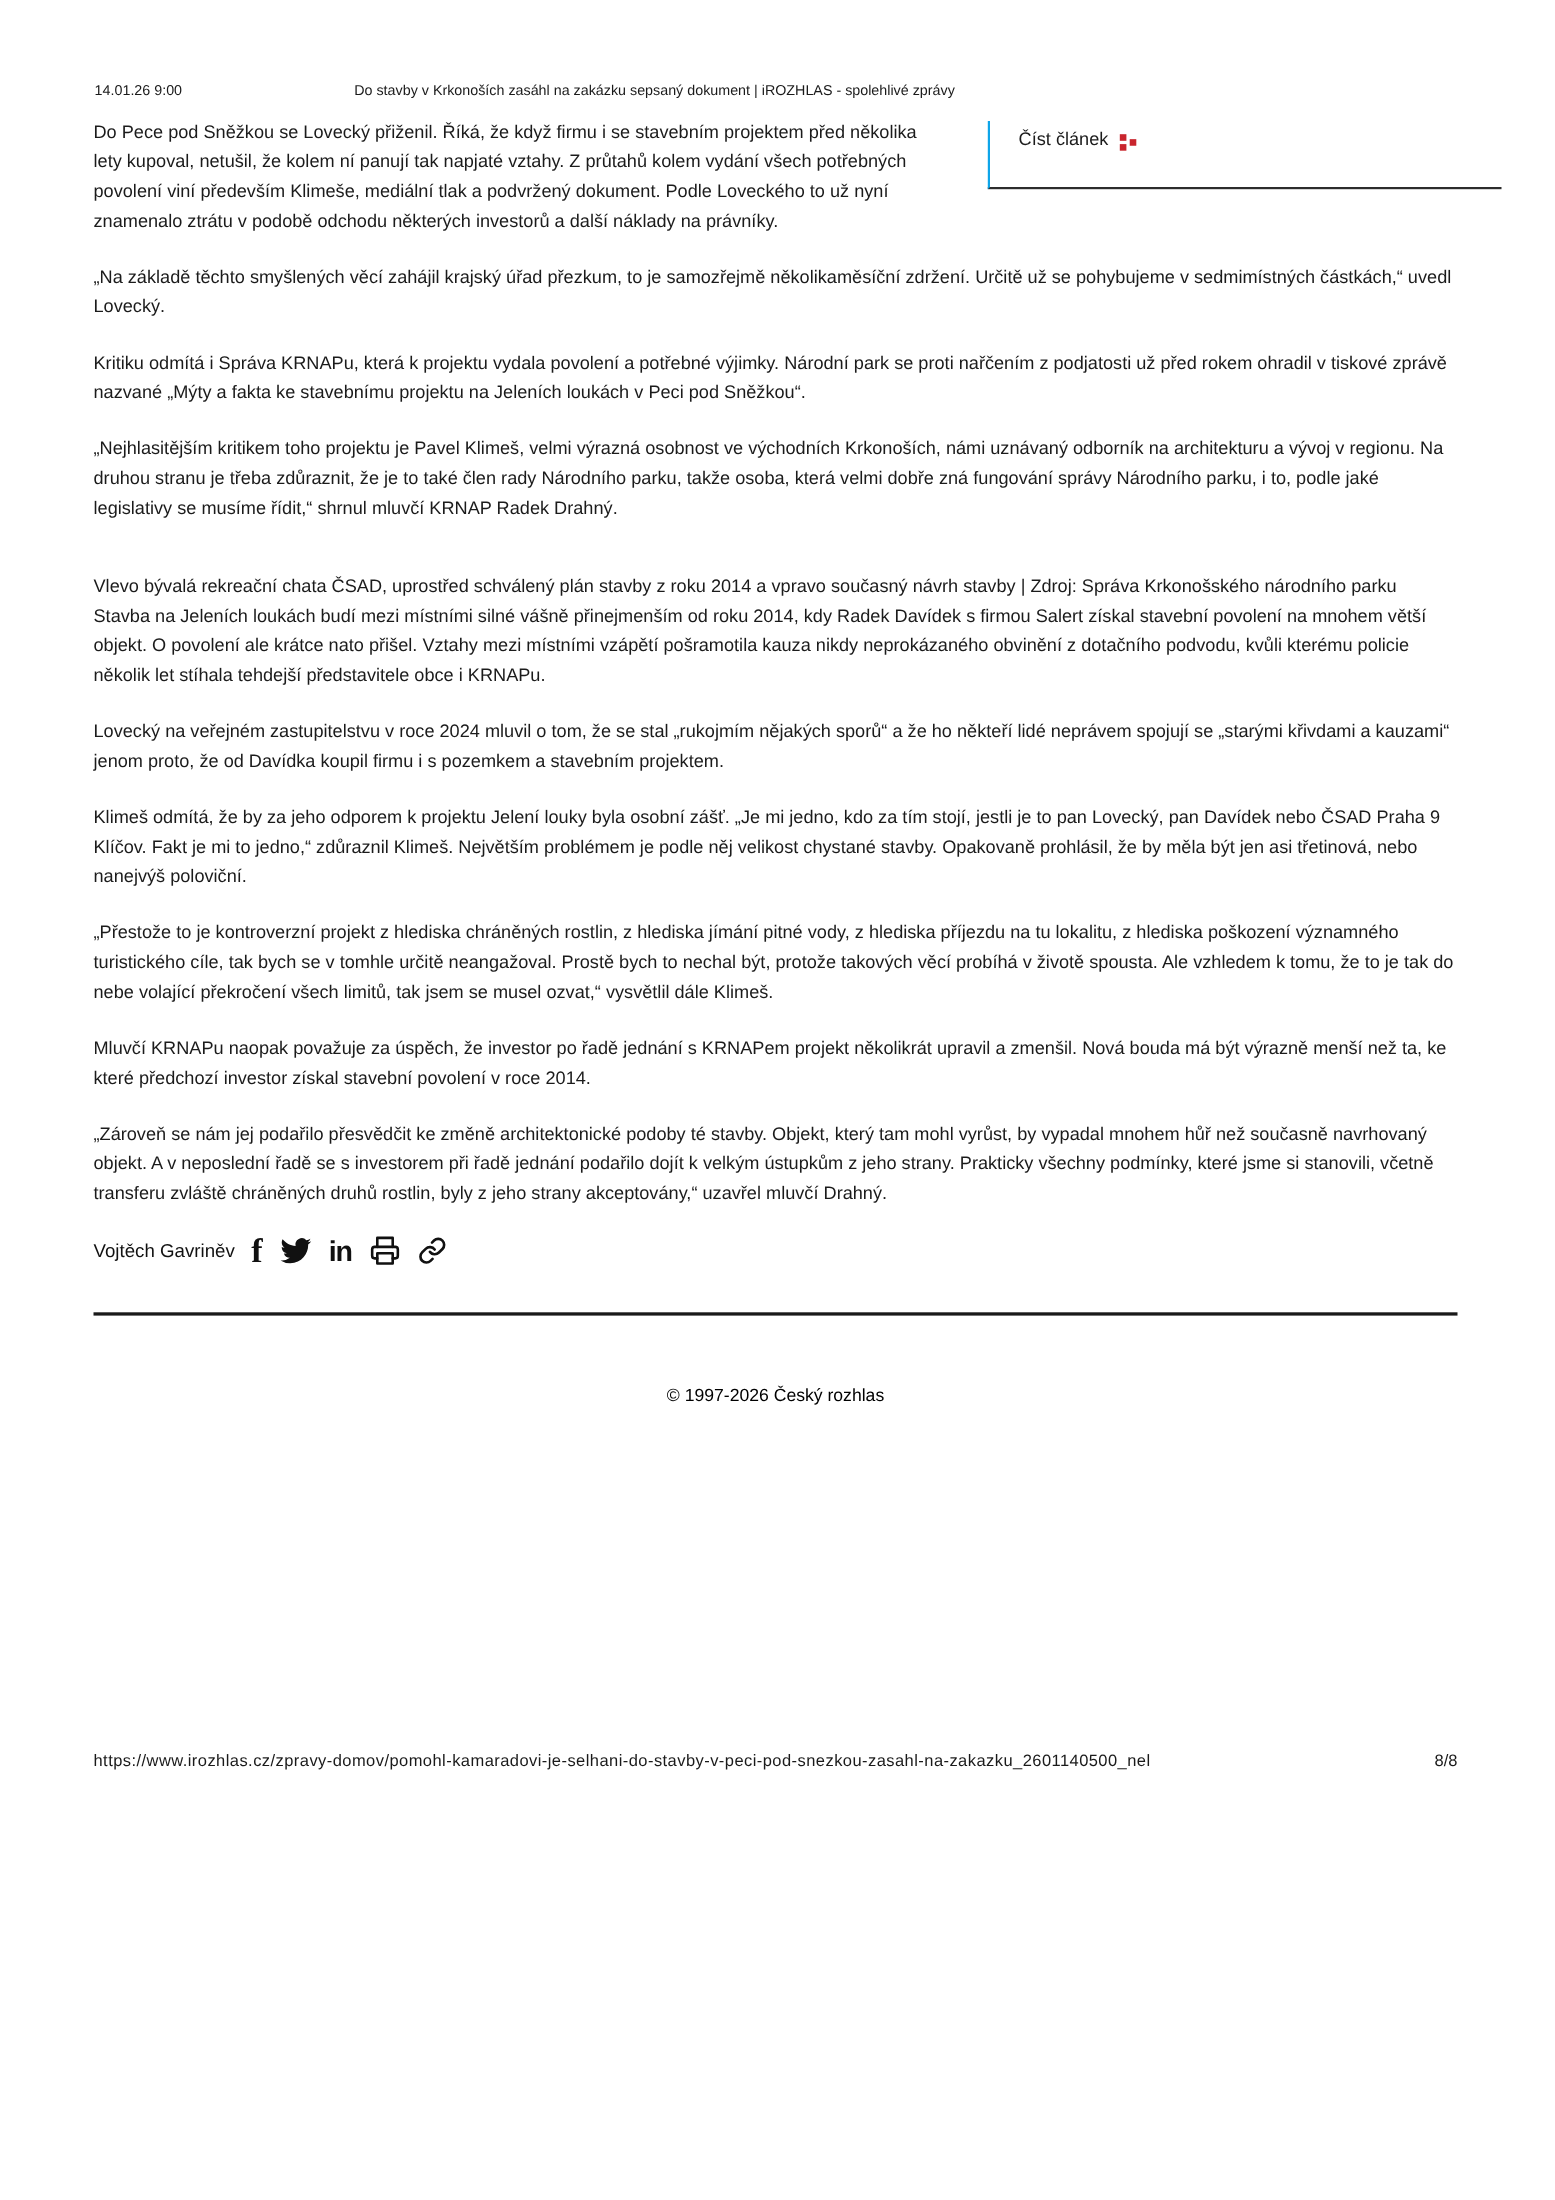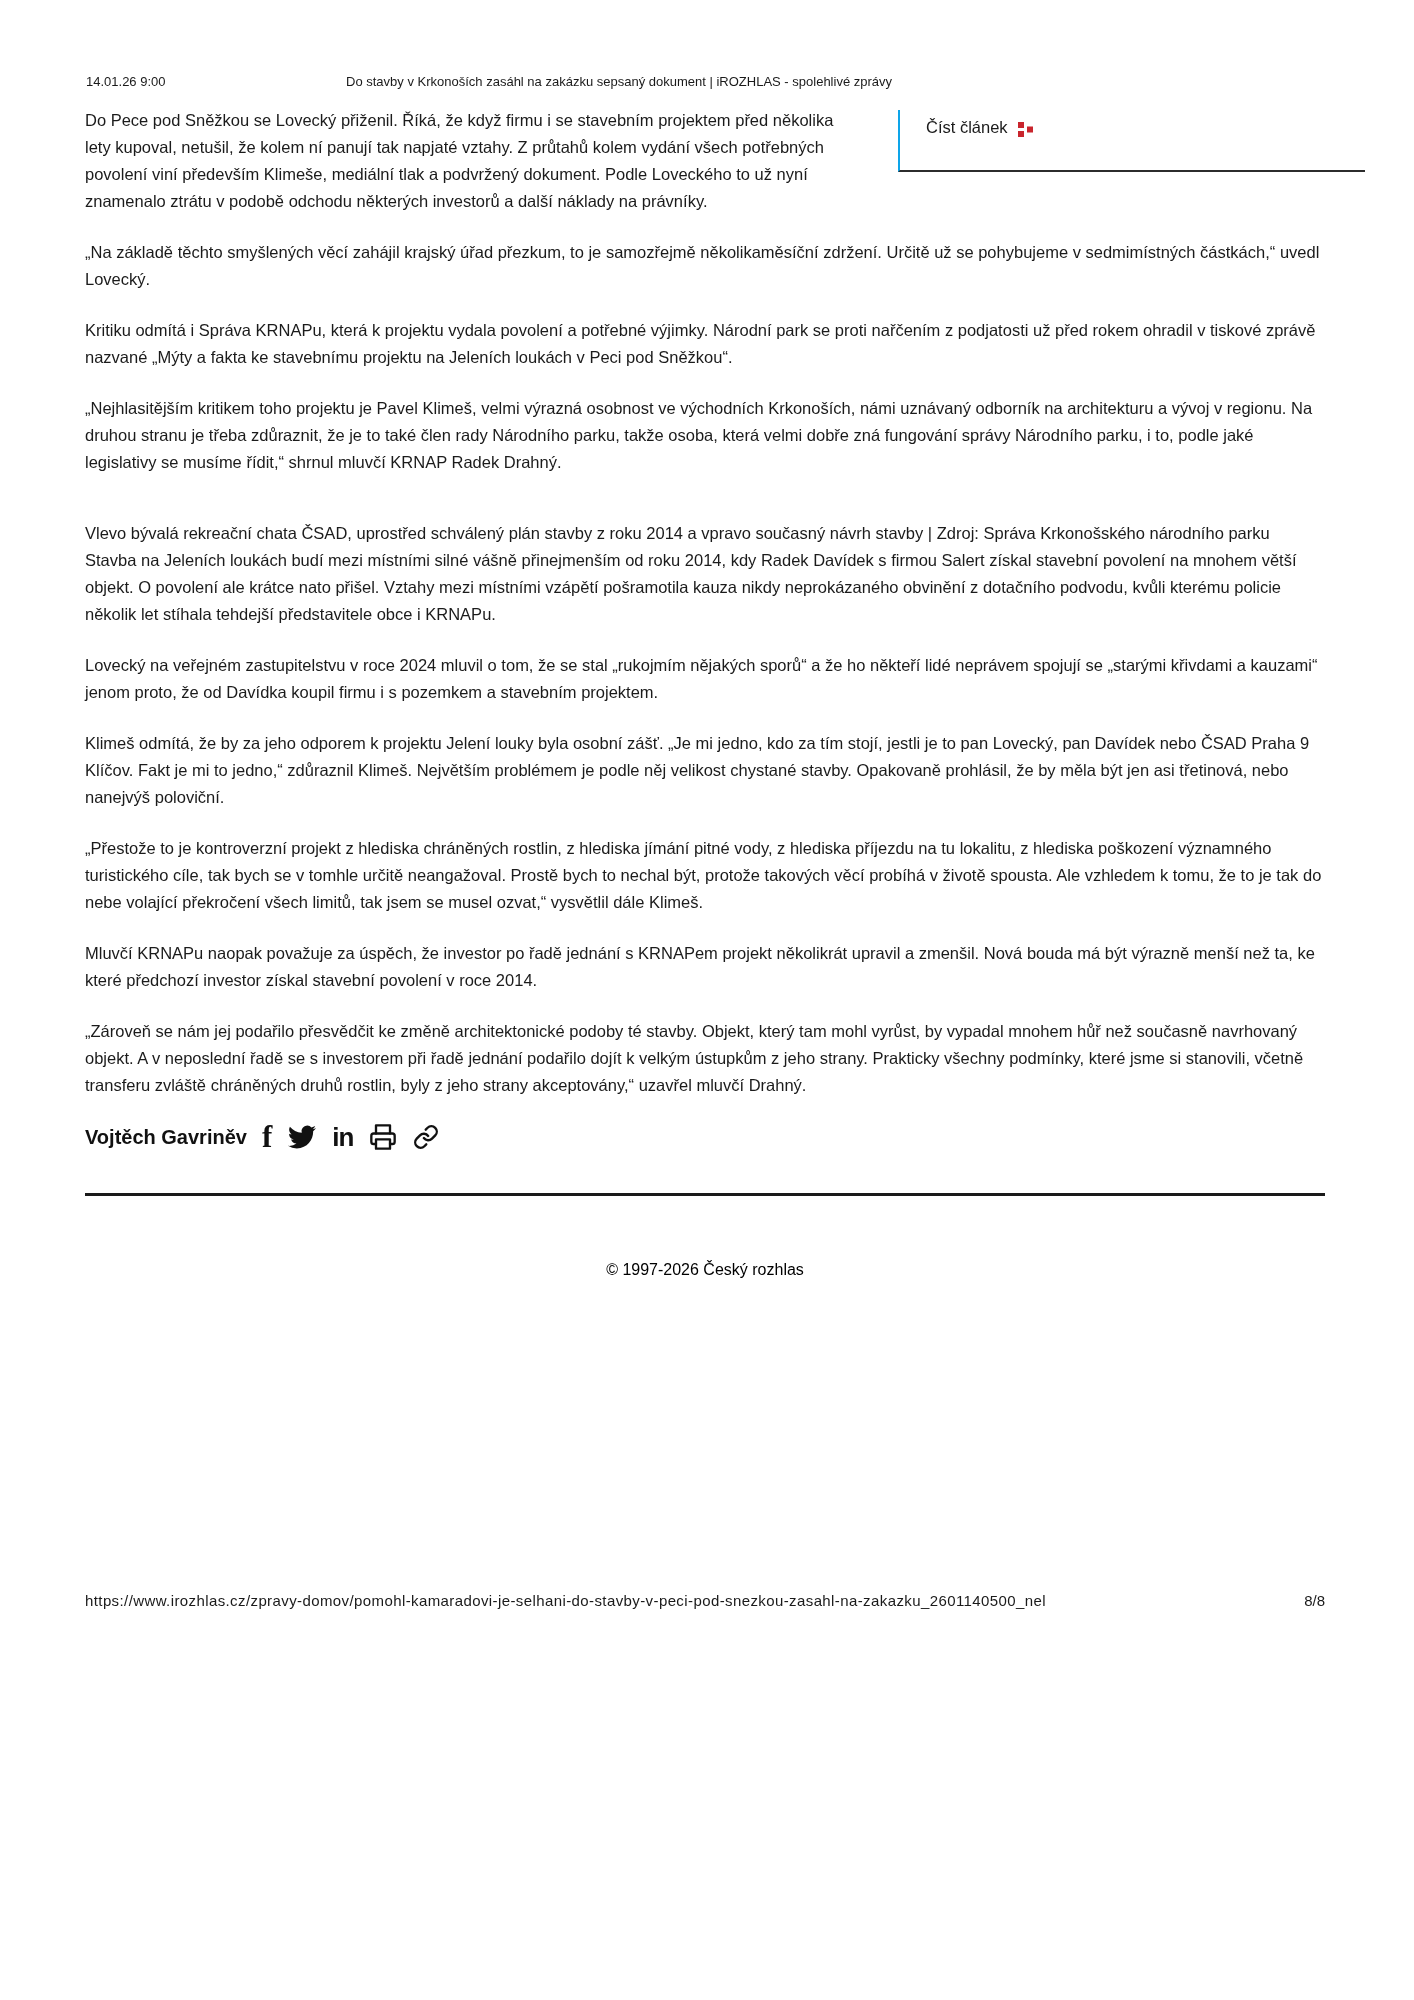--- a/index.html
+++ b/index.html
@@ -8,42 +8,42 @@
     width:1414px;height:2000px;
     background:#ffffff;
     font-family:"Liberation Sans", sans-serif;
     color:#1b1b1b;
     overflow:hidden;
     margin:0 auto;
   }
   
   .print-header{position:absolute;top:74px;left:0;right:0;height:20px;font-size:13px;color:#1a1a1a;padding-left:24px;}
   .ph-date{position:absolute;left:86px;top:0;white-space:nowrap;}
-  .ph-title{position:absolute;left:346px;top:0;white-space:nowrap;}
+  .ph-title{position:absolute;left:322px;top:0;white-space:nowrap;}
 
   
   .read-box{
     position:absolute;left:898px;top:110px;width:467px;height:62px;
     border-left:2px solid #0ea5e9;border-bottom:2px solid #2c2c2c;
     box-sizing:border-box;
   }
   .read-btn{display:inline-flex;align-items:center;gap:9px;margin:8px 0 0 26px;
     font-size:16.5px;color:#1b1b1b;cursor:pointer;background:none;border:none;padding:0;
     font-family:"Liberation Sans", sans-serif;}
   .play-pixels{display:inline-block;transform:translateY(2px);}
 
   
   .content{position:absolute;left:85px;top:107px;width:1240px;font-size:16.5px;line-height:27px;}
   .para{margin:24px 0 0 0;}
   .para.first{margin-top:0;width:760px;}
   .para.caption{margin-top:44px;}
   .para.after-caption{margin-top:0;}
 
   .author-row{margin-top:24px;display:flex;align-items:center;gap:15px;}
-  .author-name{font-weight:bold;font-size:20px;color:#111;}
+  .author-name{font-weight:normal;font-size:17px;color:#111;}
   .share-icons{display:flex;align-items:center;gap:16px;}
   .icon{display:inline-flex;align-items:center;justify-content:center;color:#111;cursor:pointer;}
   .fb-glyph{font-weight:bold;font-size:31px;line-height:26px;font-family:"Liberation Serif", serif;}
   .in-glyph{font-weight:bold;font-size:26px;line-height:26px;letter-spacing:-1px;}
 
   .rule{margin-top:42px;height:0;border:none;border-top:3px solid #1a1a1a;}
   .copyright{margin-top:60px;text-align:center;font-size:16px;color:#000000;}
 
   
   .print-footer{position:absolute;left:85px;right:89px;top:1592px;display:flex;justify-content:space-between;

